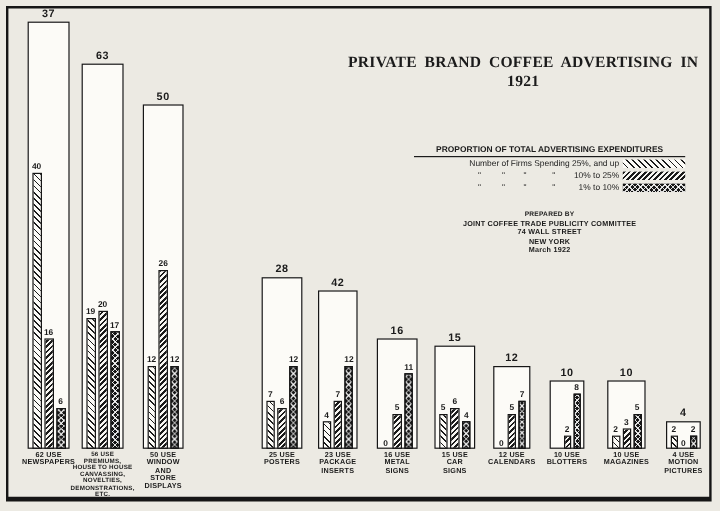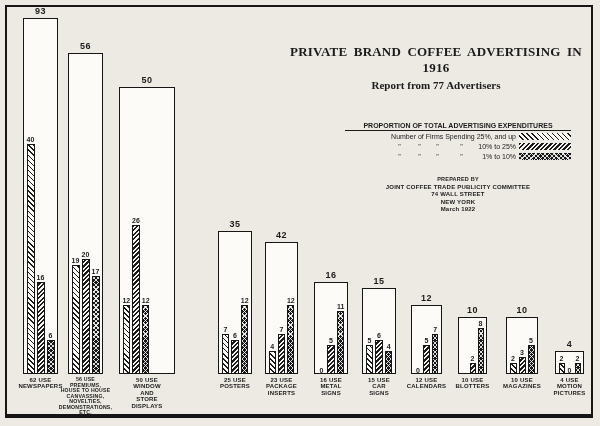--- a/index.html
+++ b/index.html
@@ -41,41 +41,41 @@
   .key-swatch{width:52px;height:7px;margin-left:3px;}
   #prepared-block{position:absolute;left:355px;top:176px;width:206px;text-align:center;
                   font-size:6px;line-height:7.6px;font-weight:bold;letter-spacing:.2px;}
 </style>
 </head>
 <body>
 
 <div id="stage">
   <div id="chart">
       <div class="group" style="left: 23px; width: 35px;">
-        <div class="total-label" style="top: 6.12px;">93</div>
+        <div class="total-label" style="top: 6.12px;">37</div>
         <div class="total-bar" style="height: 355.88px;"></div>
         <div class="slot" style="left: 2.5px; width: 10px; height: 374px;">
           <div class="inner-bar pat-light" style="height: 229.6px;"></div>
           <div class="val-label" style="bottom: 230.6px;">40</div>
         </div>
         <div class="slot" style="left: 12.5px; width: 10px; height: 374px;">
           <div class="inner-bar pat-medium" style="height: 91.84px;"></div>
           <div class="val-label" style="bottom: 92.84px;">16</div>
         </div>
         <div class="slot" style="left: 22.5px; width: 10px; height: 374px;">
           <div class="inner-bar pat-dark" style="height: 34.44px;"></div>
           <div class="val-label" style="bottom: 35.44px;">6</div>
         </div>
         <div class="glabel">
           <div>62 USE</div>
           <div>NEWSPAPERS</div>
         </div>
       </div>
       <div class="group" style="left: 68px; width: 35px;">
-        <div class="total-label" style="top: 40.56px;">56</div>
+        <div class="total-label" style="top: 40.56px;">63</div>
         <div class="total-bar" style="height: 321.44px;"></div>
         <div class="slot" style="left: 2.5px; width: 10px; height: 374px;">
           <div class="inner-bar pat-light" style="height: 109.06px;"></div>
           <div class="val-label" style="bottom: 110.06px;">19</div>
         </div>
         <div class="slot" style="left: 12.5px; width: 10px; height: 374px;">
           <div class="inner-bar pat-medium" style="height: 114.8px;"></div>
           <div class="val-label" style="bottom: 115.8px;">20</div>
         </div>
         <div class="slot" style="left: 22.5px; width: 10px; height: 374px;">
@@ -85,21 +85,21 @@
         <div class="glabel small">
           <div>56 USE</div>
           <div>PREMIUMS,</div>
           <div>HOUSE TO HOUSE</div>
           <div>CANVASSING,</div>
           <div>NOVELTIES,</div>
           <div>DEMONSTRATIONS,</div>
           <div>ETC.</div>
         </div>
       </div>
-      <div class="group" style="left: 119px; width: 56px;">
+      <div class="group" style="left: 119px; width: 34px;">
         <div class="total-label" style="top: 75px;">50</div>
         <div class="total-bar" style="height: 287px;"></div>
         <div class="slot" style="left: 2.5px; width: 9.66667px; height: 374px;">
           <div class="inner-bar pat-light" style="height: 68.88px;"></div>
           <div class="val-label" style="bottom: 69.88px;">12</div>
         </div>
         <div class="slot" style="left: 12.1667px; width: 9.66667px; height: 374px;">
           <div class="inner-bar pat-medium" style="height: 149.24px;"></div>
           <div class="val-label" style="bottom: 150.24px;">26</div>
         </div>
@@ -109,21 +109,21 @@
         </div>
         <div class="glabel">
           <div>50 USE</div>
           <div>WINDOW</div>
           <div>AND</div>
           <div>STORE</div>
           <div>DISPLAYS</div>
         </div>
       </div>
       <div class="group" style="left: 218px; width: 34px;">
-        <div class="total-label" style="top: 218.5px;">35</div>
+        <div class="total-label" style="top: 218.5px;">28</div>
         <div class="total-bar" style="height: 143.5px;"></div>
         <div class="slot" style="left: 2.5px; width: 9.66667px; height: 374px;">
           <div class="inner-bar pat-light" style="height: 40.18px;"></div>
           <div class="val-label" style="bottom: 41.18px;">7</div>
         </div>
         <div class="slot" style="left: 12.1667px; width: 9.66667px; height: 374px;">
           <div class="inner-bar pat-medium" style="height: 34.44px;"></div>
           <div class="val-label" style="bottom: 35.44px;">6</div>
         </div>
         <div class="slot" style="left: 21.8333px; width: 9.66667px; height: 374px;">
@@ -269,22 +269,21 @@
         </div>
         <div class="glabel">
           <div>4 USE</div>
           <div>MOTION</div>
           <div>PICTURES</div>
         </div>
       </div>
     </div>
 
   <div id="title-block">
-    <div id="chart-title">PRIVATE BRAND COFFEE ADVERTISING IN 1916</div>
-    <div id="chart-subtitle">Report from 77 Advertisers</div>
+    <div id="chart-title">PRIVATE BRAND COFFEE ADVERTISING IN 1921</div>
   </div>
 
   <div id="key-block">
     <div id="key-subheading">PROPORTION OF TOTAL ADVERTISING EXPENDITURES</div>
     <div id="key-rows">
         <div class="key-row">
           <div class="lbl">Number of Firms Spending 25%, and up</div>
           <div class="key-swatch pat-light"></div>
         </div>
         <div class="key-row">

